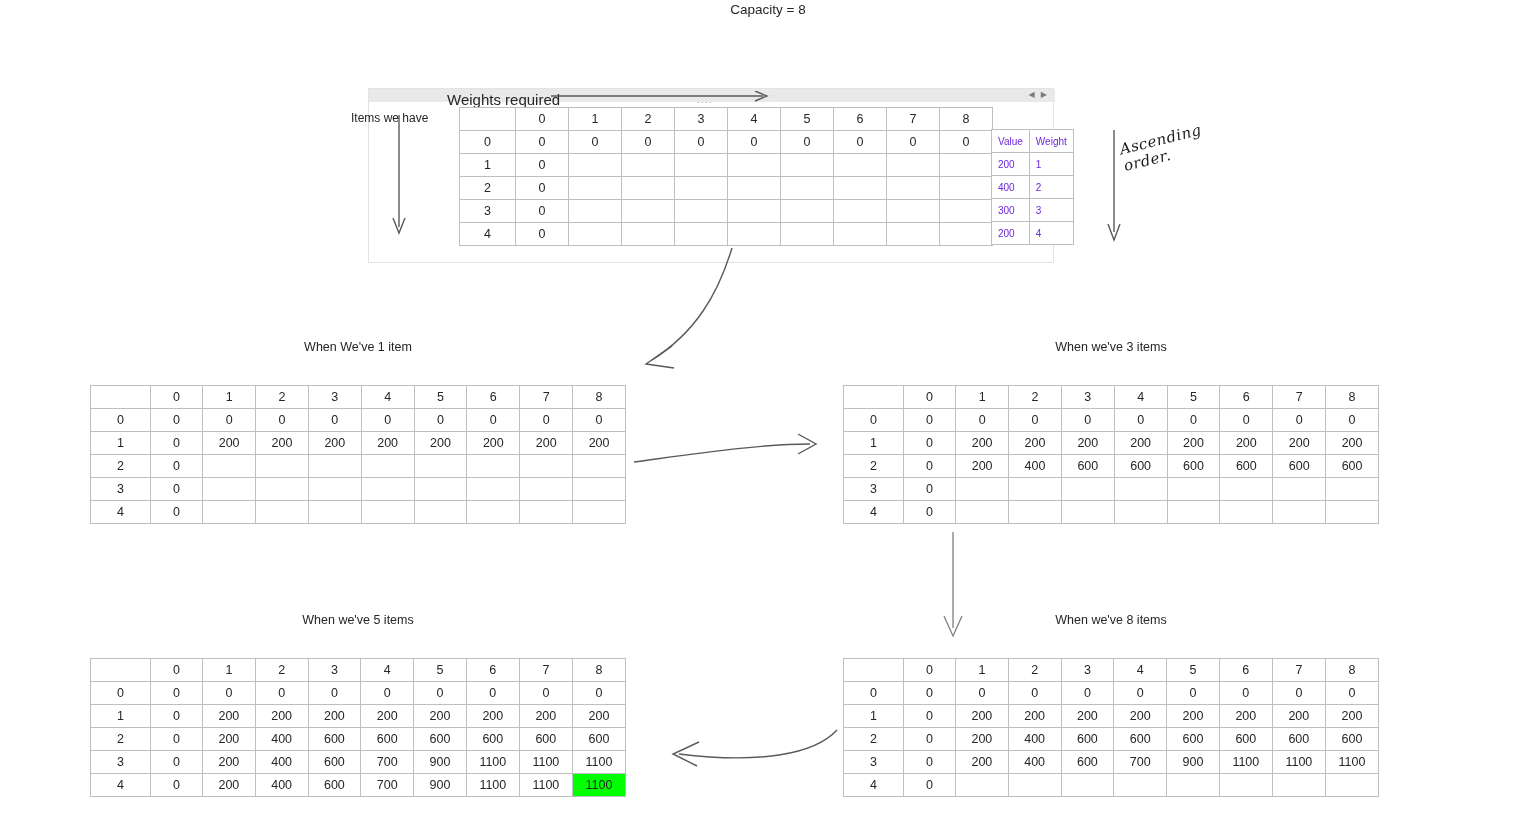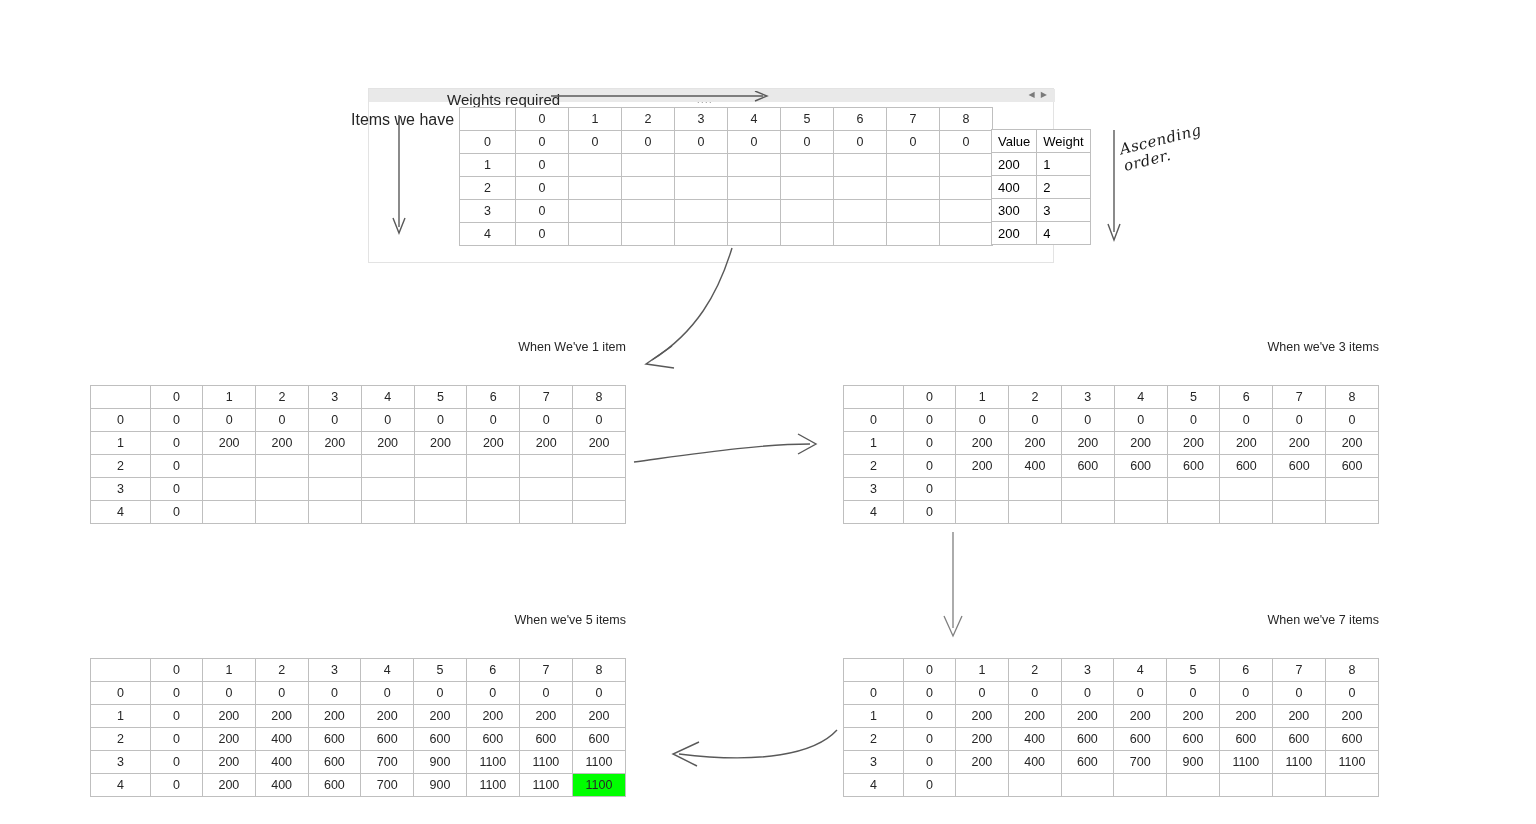--- a/index.html
+++ b/index.html
@@ -42,21 +42,21 @@
     position: absolute;
     right: 4px; top: 1px;
     font-size: 8px;
     line-height: 10px;
     color: #7a7a7a;
     letter-spacing: 2px;
   }
 
   .axis-label {
     position: absolute;
-    font-size: 16px;
+    font-size: 12px;
     color: #262626;
     white-space: nowrap;
   }
   #label-weights { left: 78px; top: 2px; font-size: 15px; }
   #label-items   { left: -18px; top: 22px; }
 
   
   #arrow-weights {
     position: absolute;
     left: 182px; top: 2px;
@@ -99,22 +99,22 @@
   #top-table { position: absolute; left: 90px; top: 18px; }
   #top-table td.rowhdr { width: 56px; }
   #top-table td.cell   { width: 53px; }
   #top-table td { height: 23px; }
 
   
   #vw-table {
     position: absolute;
     left: 622px; top: 40px;
     border-collapse: collapse;
-    font-size: 13px;
-    color: #000000;
+    font-size: 10px;
+    color: #6d28d9;
     background: #fff;
     padding-left: 21px;
   }
   #vw-table td {
     border: 1px solid #bfbfbf;
     height: 23px;
     padding: 0 6px;
     text-align: left;
     white-space: nowrap;
   }
@@ -140,21 +140,21 @@
     left: 1103px; top: 130px;
     width: 22px; height: 118px;
   }
 
   
   .block { position: absolute; }
   .block-title {
     position: absolute;
     top: 0; left: 0;
     width: 100%;
-    text-align: right;
+    text-align: center;
     font-size: 12.5px;
     color: #262626;
     white-space: nowrap;
   }
   .block-table { position: absolute; top: 45px; left: 0; }
 
   #block-1 { left: 90px;  top: 340px; width: 536px; }
   #block-2 { left: 843px; top: 340px; width: 536px; }
   #block-4 { left: 90px;  top: 613px; width: 536px; }
   #block-3 { left: 843px; top: 613px; width: 536px; }
@@ -166,20 +166,21 @@
   #conn-2-to-3   { left: 925px; top: 532px;  width: 60px;  height: 110px; }
   #conn-3-to-4   { left: 665px; top: 728px;  width: 175px; height: 44px;  }
 
   .stroke { fill: none; stroke: #595959; stroke-width: 1.4; }
   .stroke-thin { fill: none; stroke: #7f7f7f; stroke-width: 1.3; }
 </style>
 </head>
 <body>
 
 <div id="header">
+  <div>Capacity = 8</div>
 </div>
 
 <div id="top-panel">
 
   <div id="panel-header-bar"></div>
   <div id="panel-scroll-arrows">◀ ▶</div>
 
   <div class="axis-label" id="label-weights">Weights required</div>
 
   <svg id="arrow-weights">
@@ -478,21 +479,21 @@
           <td class="cell"></td>
           <td class="cell"></td>
           <td class="cell"></td>
           <td class="cell"></td>
         </tr>
       </tbody>
   </table>
 </div>
 
 <div class="block" id="block-3">
-  <div class="block-title">When we've 7 items</div>
+  <div class="block-title">When we've 8 items</div>
   <table class="dp-table block-table">
     <tbody>
         <tr>
           <td class="rowhdr"></td>
           <td class="cell">0</td>
           <td class="cell">1</td>
           <td class="cell">2</td>
           <td class="cell">3</td>
           <td class="cell">4</td>
           <td class="cell">5</td>

